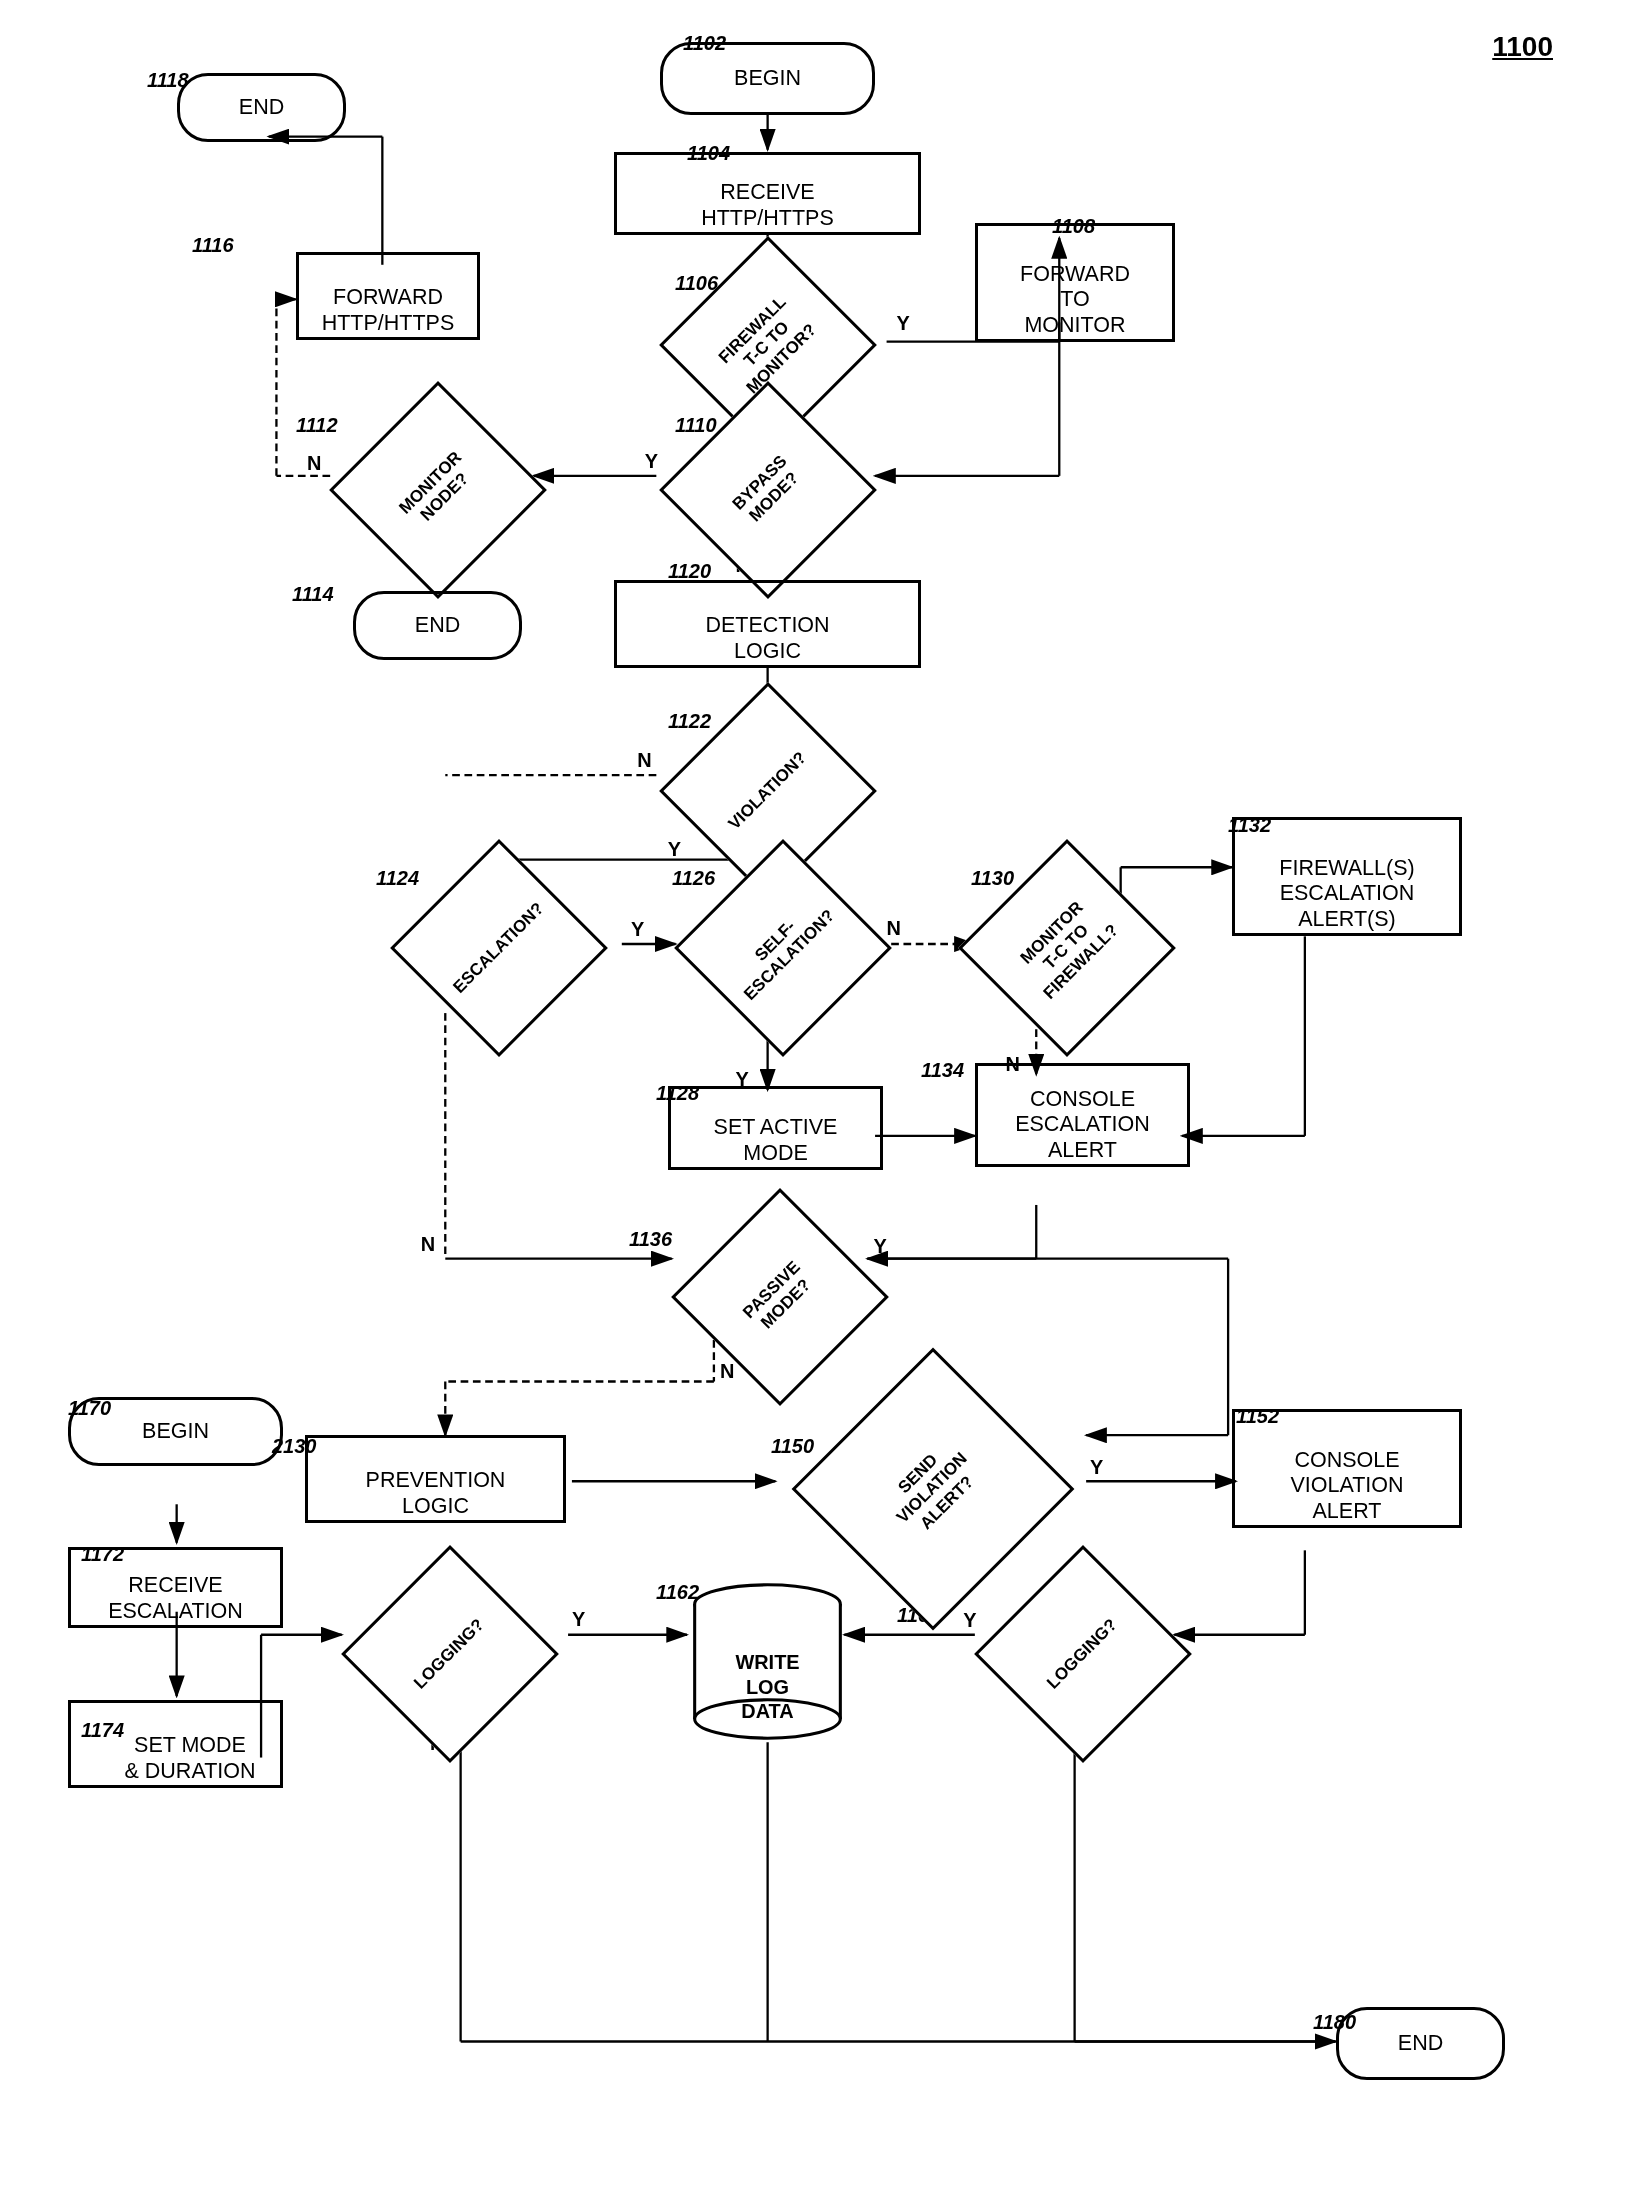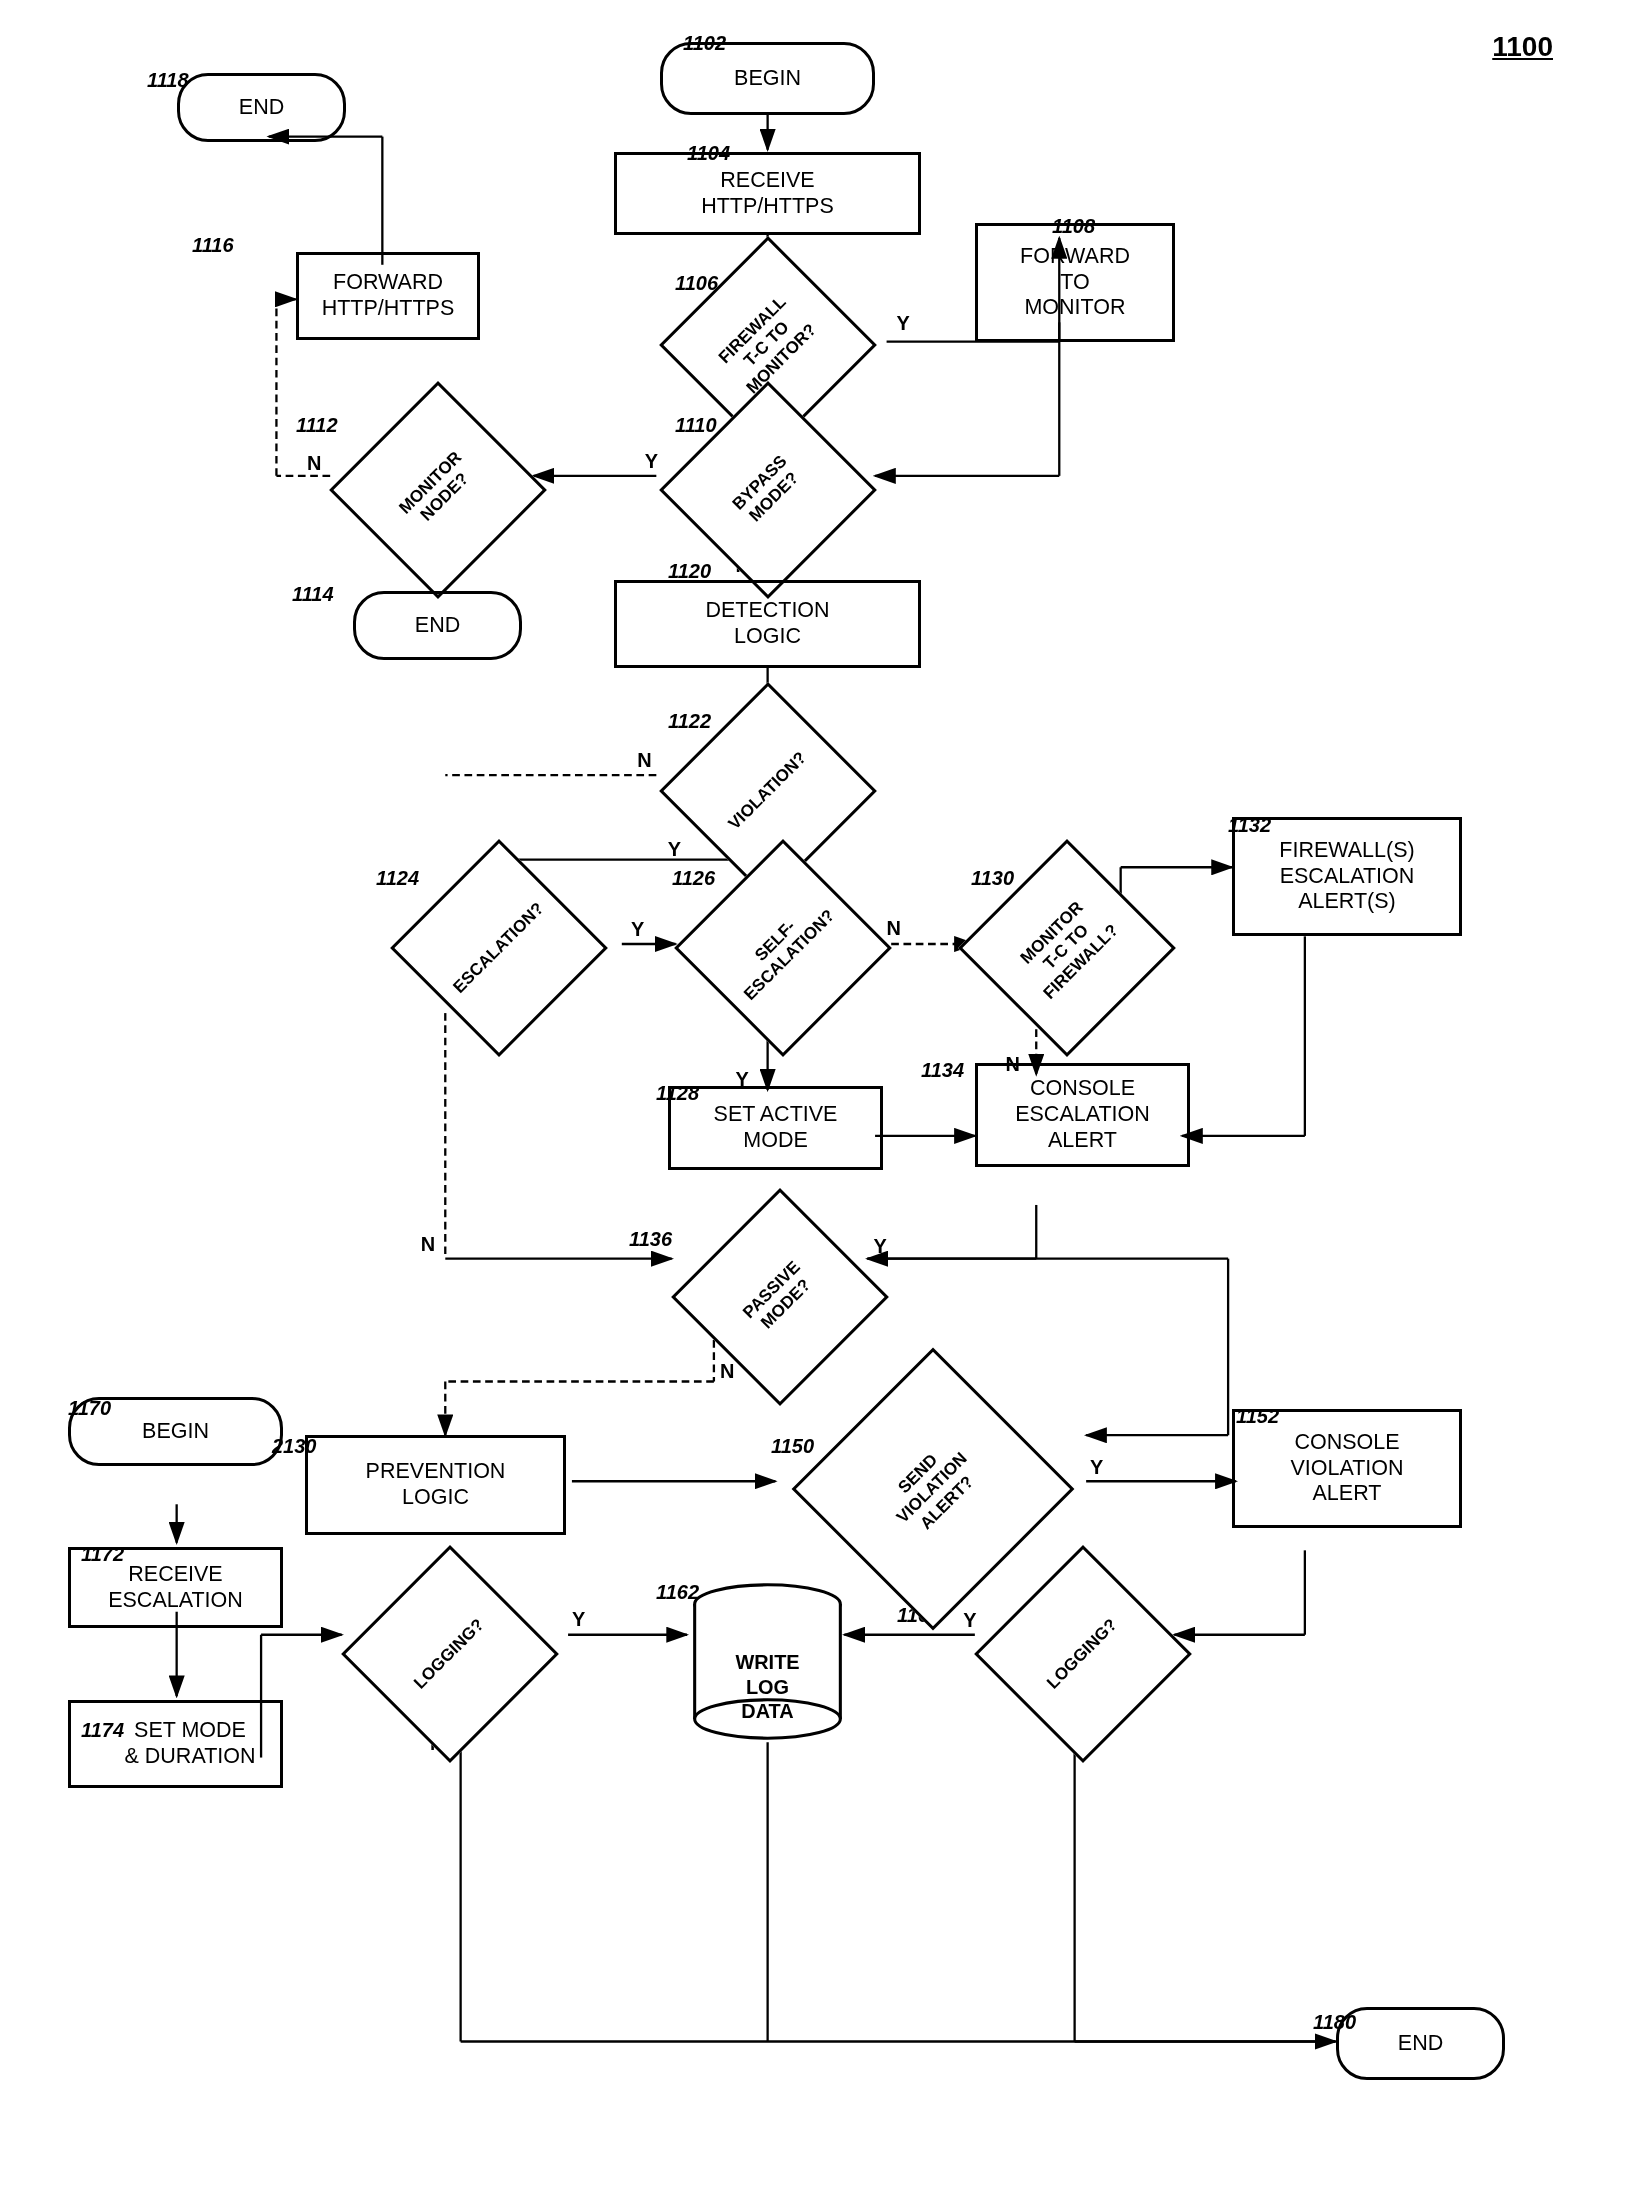--- a/index.html
+++ b/index.html
@@ -26,20 +26,21 @@
       font-size: 21.5px;
       line-height: 1.2;
     }
     .rounded-rect {
       border: 3.1px solid #000;
       border-radius: 31px;
     }
     .rectangle {
       border: 3.1px solid #000;
       border-radius: 0;
+      align-items: flex-end;
     }
     .diamond {
       background: #fff;
       transform: rotate(45deg);
     }
     .diamond-label {
       transform: rotate(-45deg);
       font-weight: bold;
       font-size: 20px;
       text-align: center;
@@ -312,21 +313,21 @@
 
   <div class="node rectangle" style="left:975px; top:1063px; width:215px; height:104px;">
     <span>CONSOLE<br>ESCALATION<br>ALERT</span>
   </div>
 
   <div class="diamond-wrapper" style="left:672px; top:1228px; width:215px; height:138px;">
     <div class="diamond" style="width:154px; height:154px; border:3.1px solid #000; position:absolute;"></div>
     <div class="diamond-label" style="position:relative; font-size:17px; z-index:1;">PASSIVE<br>MODE?</div>
   </div>
 
-  <div class="node rectangle" style="left:305px; top:1435px; width:261px; height:100px;">
+  <div class="node rectangle" style="left:305px; top:1435px; width:261px; height:88px;">
     <span>PREVENTION<br>LOGIC</span>
   </div>
 
   <div class="diamond-wrapper" style="left:775px; top:1412px; width:315px; height:154px;">
     <div class="diamond" style="width:200px; height:200px; border:3.1px solid #000; position:absolute;"></div>
     <div class="diamond-label" style="position:relative; font-size:17px; z-index:1;">SEND<br>VIOLATION<br>ALERT?</div>
   </div>
 
   <div class="node rectangle" style="left:1232px; top:1409px; width:230px; height:119px;">
     <span>CONSOLE<br>VIOLATION<br>ALERT</span>

